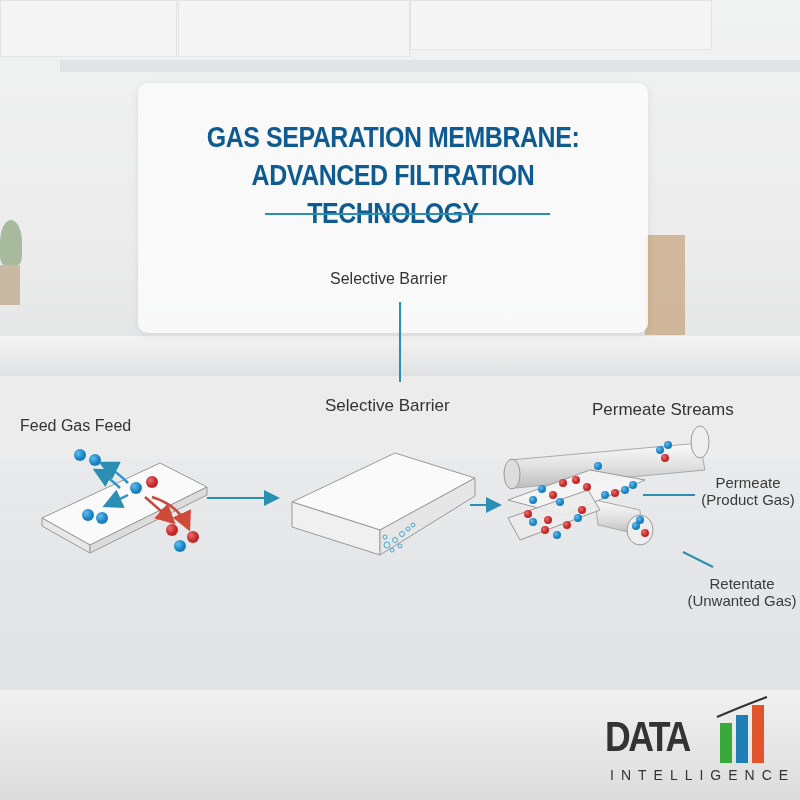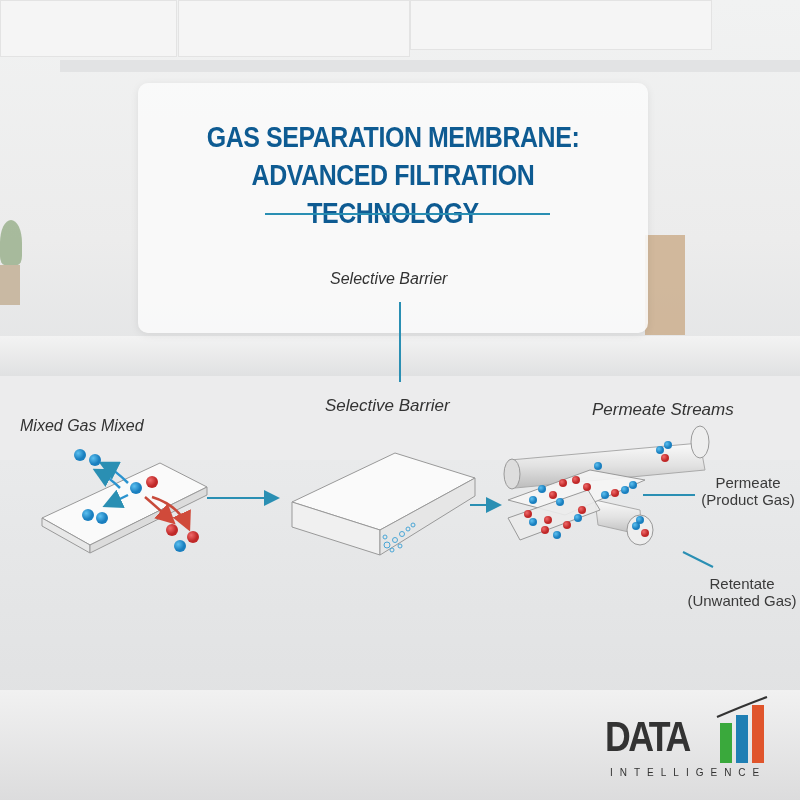--- a/index.html
+++ b/index.html
@@ -9,21 +9,21 @@
   
   .cab{background:#f5f5f5;border:1px solid #e3e3e3;}
   .shelf{left:60px;top:60px;width:740px;height:12px;background:#e2e3e4;}
   .counter{left:0;top:336px;width:800px;height:40px;background:linear-gradient(#f3f3f3,#e0e1e2);}
   .lowcab{left:0;top:376px;width:800px;height:90px;background:#ececed;}
   .slab{left:0;top:460px;width:800px;height:240px;background:linear-gradient(180deg,#e9eaeb,#e1e2e3);}
   .edge{left:0;top:690px;width:800px;height:110px;background:linear-gradient(180deg,#f1f1f1,#dcdcdd);}
   .card{left:138px;top:83px;width:510px;height:250px;background:rgba(250,250,250,.88);border-radius:10px;box-shadow:0 2px 8px rgba(0,0,0,.08);}
   .title{left:138px;top:118px;width:510px;text-align:center;color:#0e5b92;font-weight:bold;font-size:29px;line-height:38px;letter-spacing:-0.5px;transform:scaleX(.86);}
   .rule{left:265px;top:213px;width:285px;height:2px;background:#2a8fb3;}
-  .lbl{color:#333;font-size:17px;white-space:nowrap;font-style:italic;}
+  .lbl{color:#333;font-size:17px;white-space:nowrap;}
   .sm{font-size:15px;color:#3a3a3a;text-align:center;}
   .vline{left:399px;top:302px;width:2px;height:80px;background:#2a8fb3;}
 </style>
 </head>
 <body>
 
 <div class="abs cab" style="left:0;top:0;width:175px;height:55px;"></div>
 <div class="abs cab" style="left:178px;top:0;width:230px;height:55px;"></div>
 <div class="abs cab" style="left:410px;top:0;width:300px;height:48px;"></div>
 <div class="abs shelf"></div>
@@ -39,21 +39,21 @@
 
 <div class="abs card"></div>
 <div class="abs title">
   <div>GAS SEPARATION MEMBRANE:</div>
   <div>ADVANCED FILTRATION TECHNOLOGY</div>
 </div>
 <div class="abs rule"></div>
 <div class="abs lbl" style="left:330px;top:270px;font-size:16px;">Selective Barrier</div>
 <div class="abs vline"></div>
 
-<div class="abs lbl" style="left:20px;top:417px;font-size:16px;">Mixed Gas Mixed</div>
+<div class="abs lbl" style="left:20px;top:417px;font-size:16px;">Feed Gas Feed</div>
 <div class="abs lbl" style="left:325px;top:396px;">Selective Barrier</div>
 <div class="abs lbl" style="left:592px;top:400px;">Permeate Streams</div>
 
 <svg class="abs" style="left:0;top:0" width="800" height="800">
   <defs>
     <marker id="ab" markerWidth="8" markerHeight="8" refX="6" refY="4" orient="auto">
         <path d="M0,0 L8,4 L0,8 z" fill="#2a8fb3"></path>
       </marker>
     <marker id="ar" markerWidth="8" markerHeight="8" refX="6" refY="4" orient="auto">
         <path d="M0,0 L8,4 L0,8 z" fill="#d04a3a"></path>
@@ -164,14 +164,14 @@
 </div>
 
 <div class="abs" style="left:605px;top:695px;width:175px;height:90px;">
   <div style="position:absolute;left:0;top:18px;font-size:42px;font-weight:bold;color:#333;letter-spacing:-3px;transform:scaleX(.85);transform-origin:left;">DATA</div>
   <svg style="position:absolute;left:110px;top:0" width="60" height="70">
     <rect x="5" y="28" width="12" height="40" fill="#3aa93c"></rect>
     <rect x="21" y="20" width="12" height="48" fill="#1f7fb4"></rect>
     <rect x="37" y="10" width="12" height="58" fill="#e0552c"></rect>
     <path d="M2,22 Q30,10 52,2" stroke="#333" stroke-width="2" fill="none"></path>
   </svg>
-  <div style="position:absolute;left:5px;top:72px;font-size:10px;letter-spacing:7px;color:#333;">INTELLIGENCE</div>
+  <div style="position:absolute;left:5px;top:72px;font-size:14px;letter-spacing:7px;color:#333;">INTELLIGENCE</div>
 </div>
 
 </body></html>

